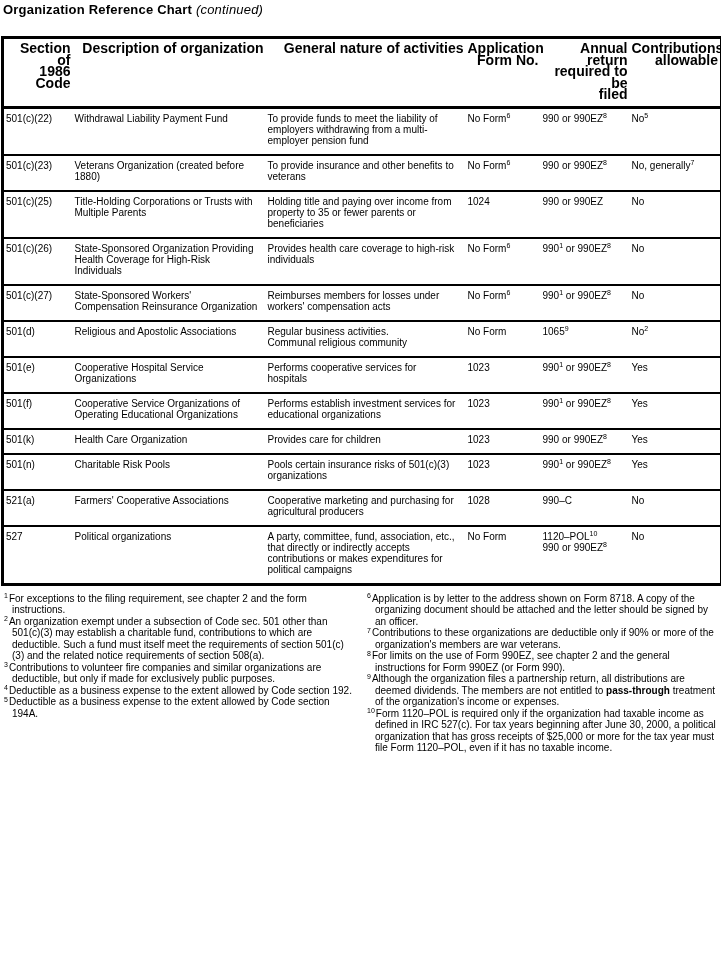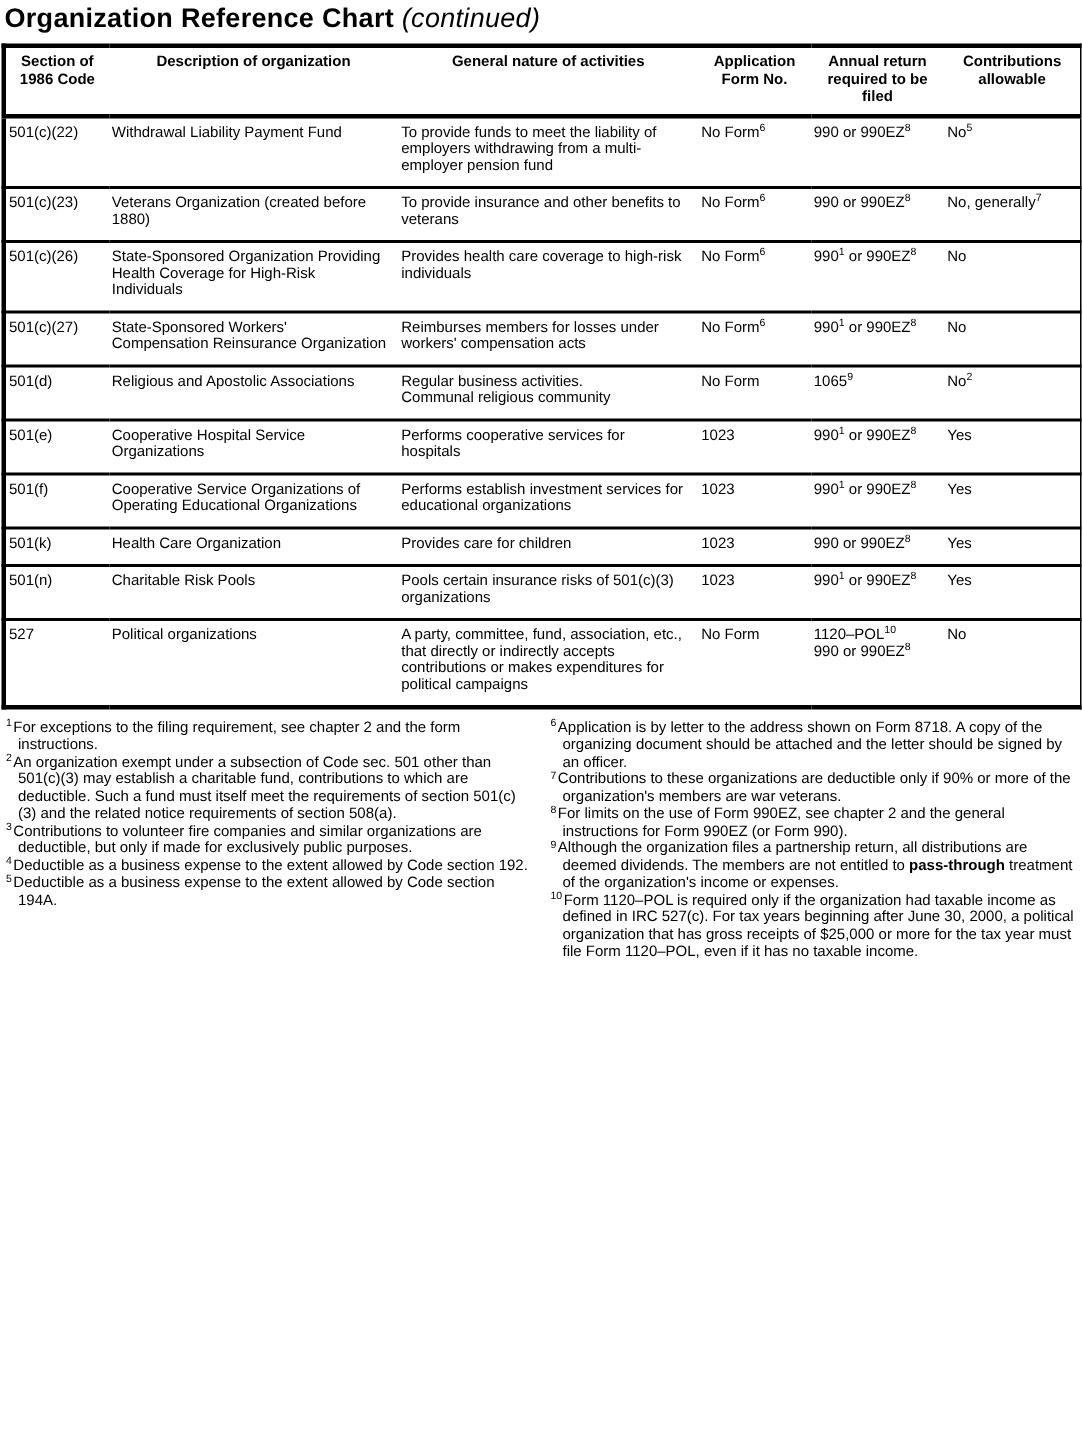--- a/index.html
+++ b/index.html
@@ -5,35 +5,35 @@
   * { box-sizing: border-box; }
   html, body { margin: 0; padding: 0; }
   body {
     width: 721px; height: 963px;
     background: #ffffff; color: #000000;
     font-family: "Liberation Sans", sans-serif;
     overflow: hidden;
   }
   .page { padding: 1px 1px 0 1px; }
   .doc-title {
-    font-size: 18px; font-weight: bold;
-    margin: 1px 0 6px 2px;
+    font-size: 13px; font-weight: bold;
+    margin: 1px 0 19px 2px;
     letter-spacing: 0.2px;
   }
   .doc-title .cont { font-style: italic; font-weight: normal; }
 
   table.ref-chart {
     width: 719px;
     border-collapse: collapse;
     table-layout: fixed;
     border: 3px solid #000;
   }
   table.ref-chart th {
-    font-size: 10px; font-weight: bold; line-height: 11.5px;
-    text-align: center; vertical-align: top;
+    font-size: 14px; font-weight: bold; line-height: 11.5px;
+    text-align: right; vertical-align: top;
     padding: 4px 2px 5px 2px;
     border-bottom: 3px solid #000;
     white-space: pre-line;
   }
   table.ref-chart td {
     font-size: 10px; line-height: 11px;
     vertical-align: top; text-align: left;
     padding: 4px 8px 8px 2px;
     border-bottom: 2px solid #000;
     white-space: pre-line;
@@ -112,20 +112,28 @@
         </tr>
         <tr>
           <td class="col-code">501(c)(23)</td>
           <td class="col-description">Veterans Organization (created before 1880)</td>
           <td class="col-activities">To provide insurance and other benefits to veterans</td>
           <td class="col-application">No Form<sup>6</sup></td>
           <td class="col-annual_return">990 or 990EZ<sup>8</sup></td>
           <td class="col-contributions">No, generally<sup>7</sup></td>
         </tr>
         <tr>
+          <td class="col-code">501(c)(25)</td>
+          <td class="col-description">Title-Holding Corporations or Trusts with Multiple Parents</td>
+          <td class="col-activities">Holding title and paying over income from property to 35 or fewer parents or beneficiaries</td>
+          <td class="col-application">1024</td>
+          <td class="col-annual_return">990 or 990EZ</td>
+          <td class="col-contributions">No</td>
+        </tr>
+        <tr>
           <td class="col-code">501(c)(26)</td>
           <td class="col-description">State-Sponsored Organization Providing Health Coverage for High-Risk Individuals</td>
           <td class="col-activities">Provides health care coverage to high-risk individuals</td>
           <td class="col-application">No Form<sup>6</sup></td>
           <td class="col-annual_return">990<sup>1</sup> or 990EZ<sup>8</sup></td>
           <td class="col-contributions">No</td>
         </tr>
         <tr>
           <td class="col-code">501(c)(27)</td>
           <td class="col-description">State-Sponsored Workers' Compensation Reinsurance Organization</td>
@@ -167,20 +175,28 @@
           <td class="col-annual_return">990 or 990EZ<sup>8</sup></td>
           <td class="col-contributions">Yes</td>
         </tr>
         <tr>
           <td class="col-code">501(n)</td>
           <td class="col-description">Charitable Risk Pools</td>
           <td class="col-activities">Pools certain insurance risks of 501(c)(3) organizations</td>
           <td class="col-application">1023</td>
           <td class="col-annual_return">990<sup>1</sup> or 990EZ<sup>8</sup></td>
           <td class="col-contributions">Yes</td>
+        </tr>
+        <tr>
+          <td class="col-code">521(a)</td>
+          <td class="col-description">Farmers' Cooperative Associations</td>
+          <td class="col-activities">Cooperative marketing and purchasing for agricultural producers</td>
+          <td class="col-application">1028</td>
+          <td class="col-annual_return">990–C</td>
+          <td class="col-contributions">No</td>
         </tr>
         <tr>
           <td class="col-code">527</td>
           <td class="col-description">Political organizations</td>
           <td class="col-activities">A party, committee, fund, association, etc., that directly or indirectly accepts contributions or makes expenditures for political campaigns</td>
           <td class="col-application">No Form</td>
           <td class="col-annual_return">1120–POL<sup>10</sup>
 990 or 990EZ<sup>8</sup></td>
           <td class="col-contributions">No</td>
         </tr>

